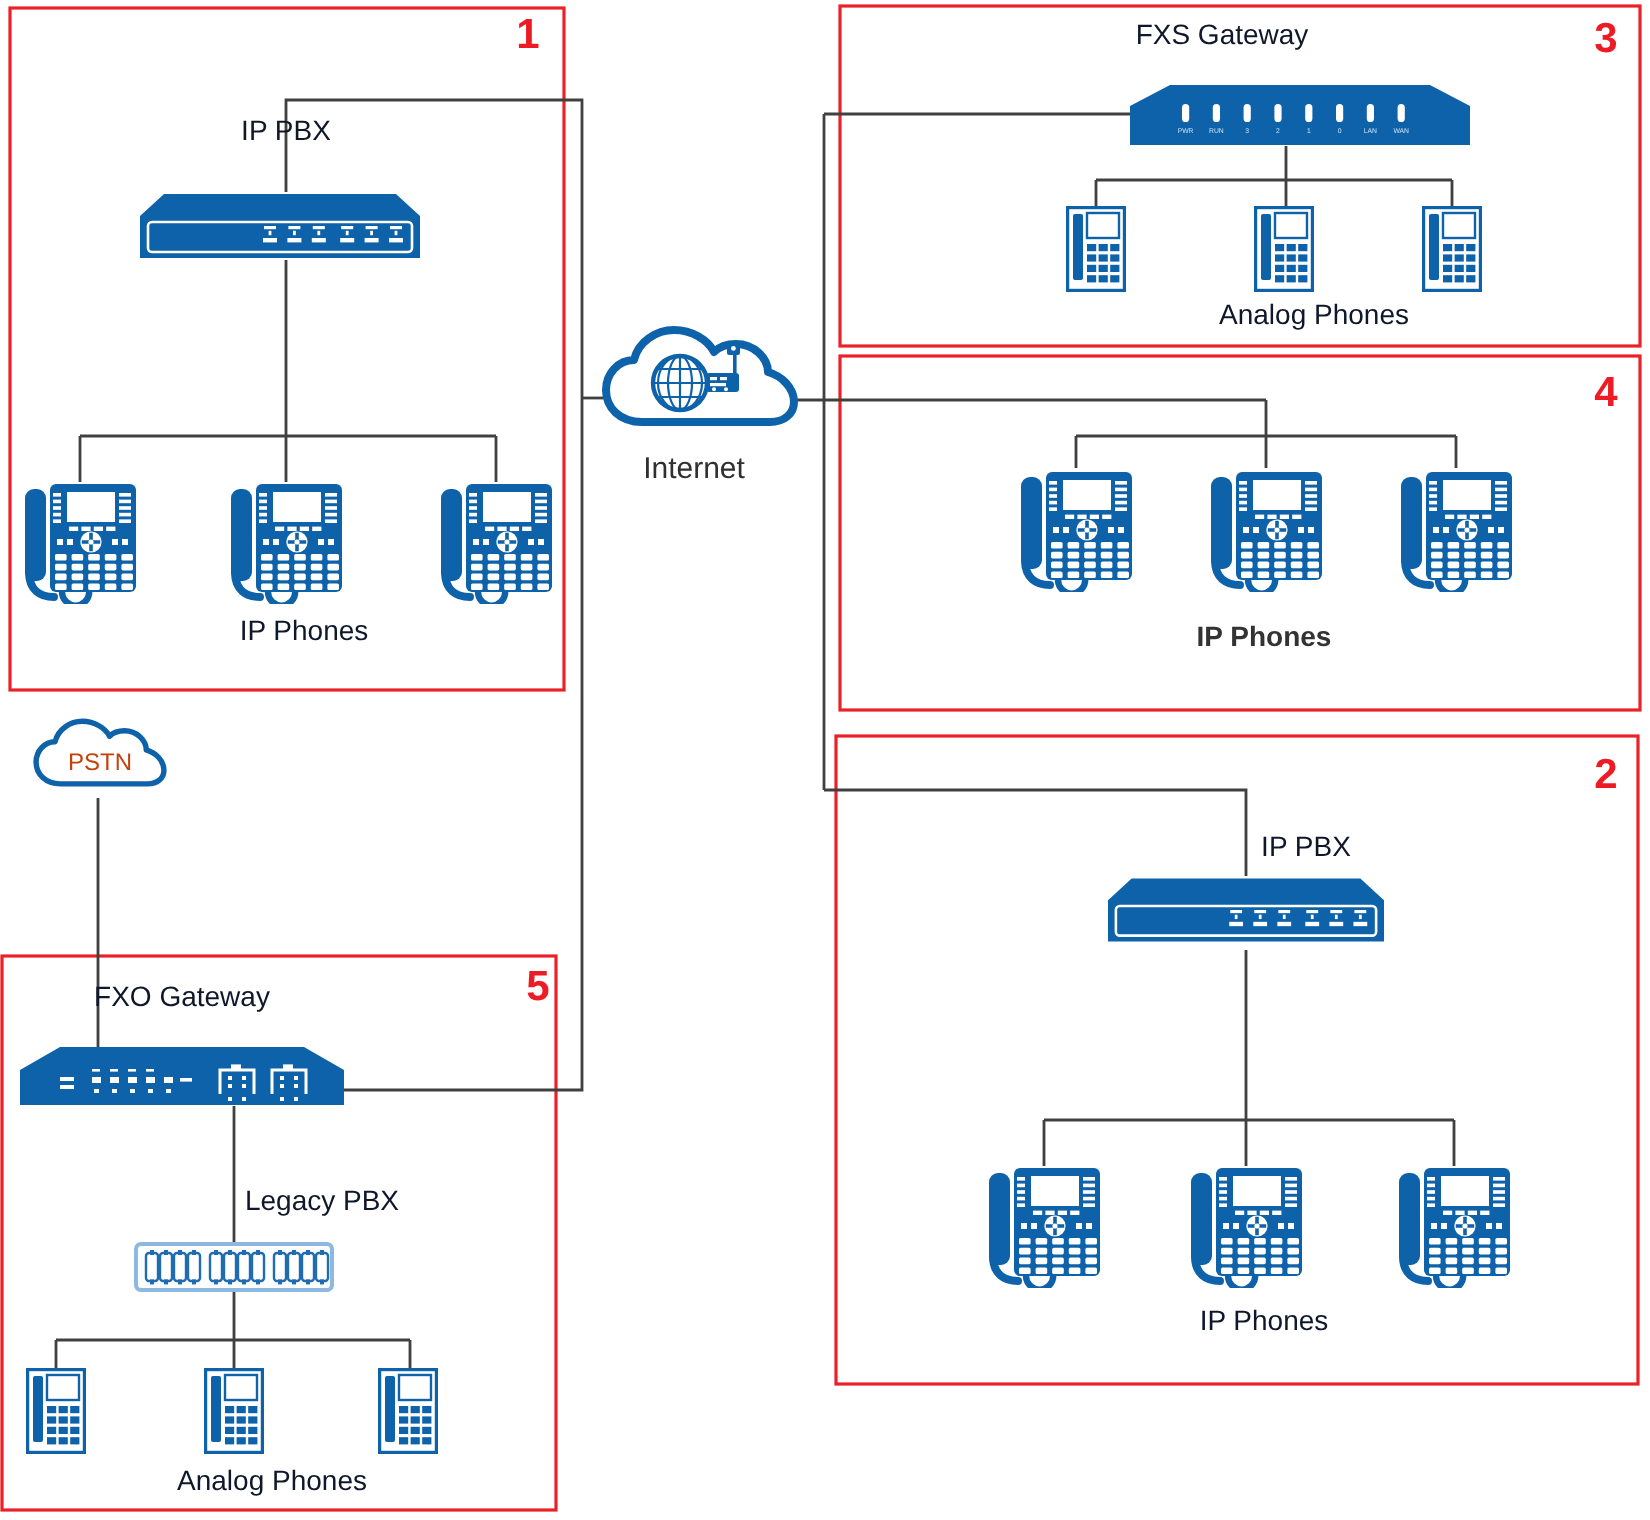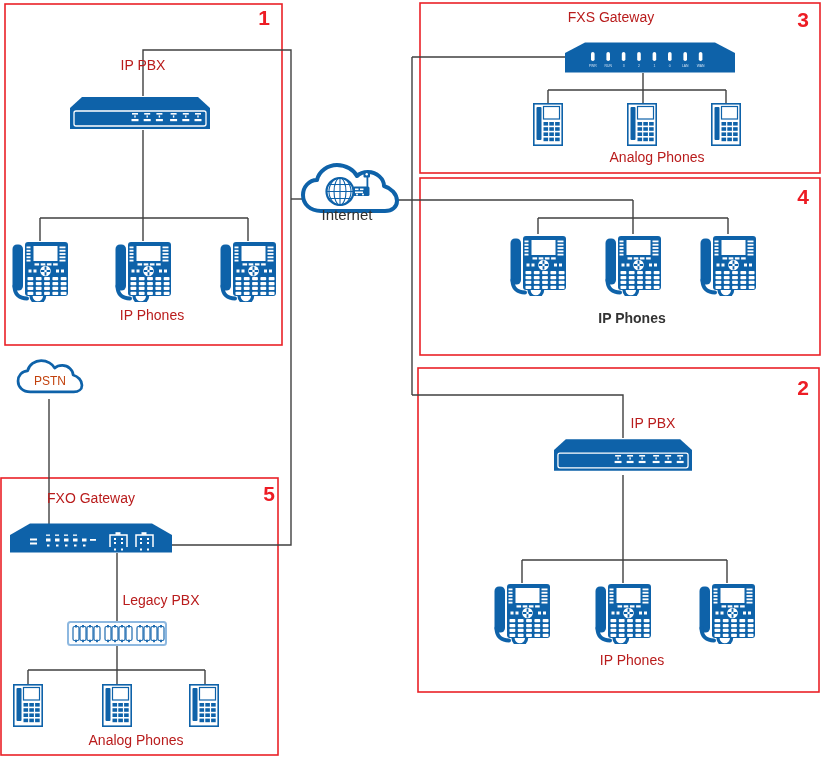--- a/index.html
+++ b/index.html
@@ -1,19 +1,19 @@
 <!DOCTYPE html>
 <html><head>
 <meta charset="utf-8">
 <style>
   html,body{margin:0;padding:0;background:#fff;}
   #stage{position:relative;width:825px;height:760px;background:#fff;overflow:hidden;
          font-family:"Liberation Sans",sans-serif;}
   #stage svg.layer{position:absolute;left:0;top:0;}
-  .lbl{position:absolute;transform:translateX(-50%);white-space:nowrap;color:#b91c1c;
+  .lbl{position:absolute;transform:translateX(-50%);white-space:nowrap;color:#0f172a;
        font-size:14px;line-height:1.2;}
   .lbl.bold{font-weight:600;color:#333;}
   .lbl.big{font-size:15px;color:#2f2f2f;}
   .lbl.small{font-size:12px;color:#c2410c;}
   .znum{position:absolute;transform:translateX(-50%);color:#ed1c24;font-weight:bold;
         font-size:21px;line-height:1;}
 </style>
 </head>
 <body>
 
@@ -340,16 +340,16 @@
 <div class="lbl" style="left:143px;top:57px">IP PBX</div>
 <div class="lbl" style="left:152px;top:307px">IP Phones</div>
 <div class="lbl" style="left:611px;top:9px">FXS Gateway</div>
 <div class="lbl" style="left:657px;top:149px">Analog Phones</div>
 <div class="lbl bold" style="left:632px;top:310px">IP Phones</div>
 <div class="lbl" style="left:653px;top:415px">IP PBX</div>
 <div class="lbl" style="left:632px;top:652px">IP Phones</div>
 <div class="lbl" style="left:91px;top:490px">FXO Gateway</div>
 <div class="lbl" style="left:161px;top:592px">Legacy PBX</div>
 <div class="lbl" style="left:136px;top:732px">Analog Phones</div>
-<div class="lbl big" style="left:347px;top:206px">Internet</div>
+<div class="lbl big" style="left:347px;top:226px">Internet</div>
 <div class="lbl small" style="left:50px;top:374px">PSTN</div>
 
 </div>
 
 </body></html>

